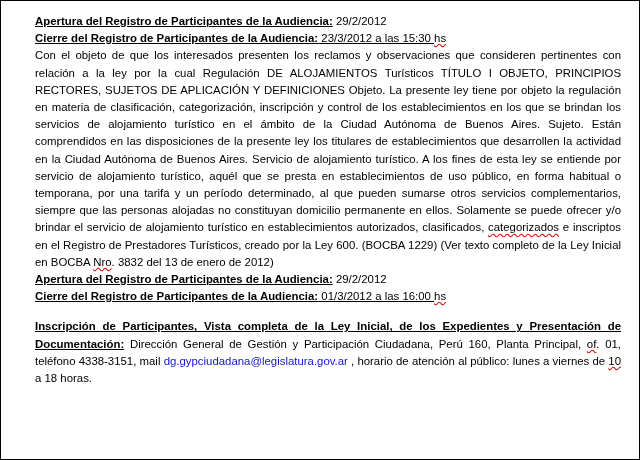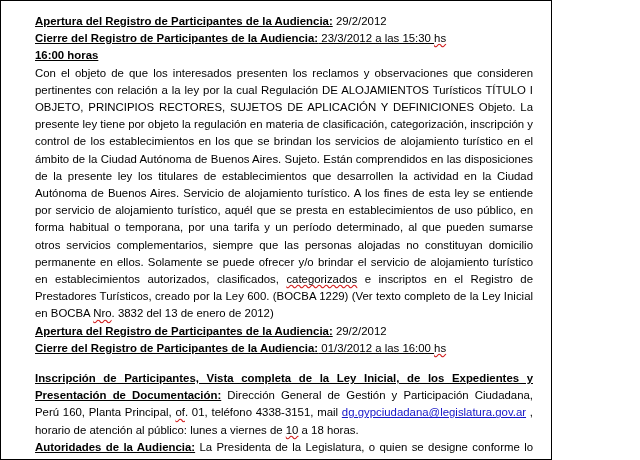--- a/index.html
+++ b/index.html
@@ -8,21 +8,21 @@
     background: #ffffff;
   }
   body {
     width: 640px;
     height: 460px;
     font-family: "Liberation Sans", sans-serif;
     overflow: hidden;
   }
   #page {
     position: relative;
-    width: 552px;
+    width: 640px;
     height: 460px;
     box-sizing: border-box;
     border: 1px solid #000000;
     background: #ffffff;
   }
   #doc {
     position: absolute;
     left: 0;
     top: 0;
     right: 0;
@@ -36,21 +36,20 @@
   p {
     margin: 0;
     text-align: justify;
     text-justify: inter-word;
   }
   .u { text-decoration: underline; margin-top: 44px; }
   .bu { font-weight: bold; text-decoration: underline; }
   .sp-before { margin-top: 13px; }
   .link {
     color: #1414c8;
-    text-decoration: underline;
   }
   
   .sq {
     text-decoration: underline;
     text-decoration-style: wavy;
     text-decoration-color: #d01a1a;
     text-decoration-skip-ink: none;
   }
 </style>
 </head>
@@ -60,39 +59,33 @@
   <div id="doc">
 
     <p>
       <span class="bu">Apertura del Registro de Participantes de la Audiencia:</span><span> 29/2/2012</span>
     </p>
 
     <p>
       <span class="bu">Cierre del Registro de Participantes de la Audiencia:</span><span class="u"> 23/3/2012 a las 15:30 </span><span class="sq">hs</span>
     </p>
 
-    <p>
-      <span class="bu">16:00 horas</span>
-    </p>
 
 
     <p>
       <span>Con el objeto de que los interesados presenten los reclamos y observaciones que consideren pertinentes con relación a la ley por la cual Regulación DE ALOJAMIENTOS Turísticos TÍTULO I OBJETO, PRINCIPIOS RECTORES, SUJETOS DE APLICACIÓN Y DEFINICIONES  Objeto. La presente ley tiene por objeto la regulación en materia de clasificación, categorización, inscripción y control de los establecimientos en los que se brindan los servicios de alojamiento turístico en el ámbito de la Ciudad Autónoma de Buenos Aires. Sujeto. Están comprendidos en las disposiciones de la presente ley los titulares de establecimientos que desarrollen la  actividad en la Ciudad Autónoma de Buenos Aires. Servicio de alojamiento turístico. A los fines de esta ley se entiende por servicio de alojamiento turístico, aquél que se presta en establecimientos de uso público, en forma habitual o temporana, por una tarifa y un período determinado, al que pueden sumarse otros servicios complementarios, siempre que las personas alojadas no constituyan domicilio permanente en ellos. Solamente se puede ofrecer y/o brindar el servicio de alojamiento turístico en establecimientos autorizados, clasificados, </span><span class="sq">categorizados</span><span> e inscriptos en el Registro de Prestadores Turísticos, creado por la Ley 600. (BOCBA 1229) (Ver texto completo de la Ley Inicial en BOCBA </span><span class="sq">Nro</span><span>. 3832 del 13 de enero de 2012)</span>
     </p>
 
     <p>
       <span class="bu">Apertura del Registro de Participantes de la Audiencia:</span><span> 29/2/2012</span>
     </p>
 
     <p>
       <span class="bu">Cierre del Registro de Participantes de la Audiencia:</span><span class="u">  01/3/2012 a las 16:00 </span><span class="sq">hs</span>
     </p>
 
     <p class="sp-before">
       <span class="bu">Inscripción de Participantes, Vista completa de la Ley Inicial, de los Expedientes y Presentación de Documentación:</span><span> Dirección General de Gestión y Participación Ciudadana, Perú 160, Planta Principal, </span><span class="sq">of</span><span>. 01, teléfono 4338-3151, mail </span><span class="link">dg.gypciudadana@legislatura.gov.ar</span><span> , horario de atención al público: lunes a viernes de </span><span class="sq">10</span><span> a 18 horas.</span>
     </p>
 
-    <p>
-      <span class="bu">Autoridades de la Audiencia:</span><span> La Presidenta de la Legislatura, o quien se designe conforme lo dispone el Art. 12 de la Ley N° 6.</span>
-    </p>
 
   </div>
 </div>
 
 </body></html>

